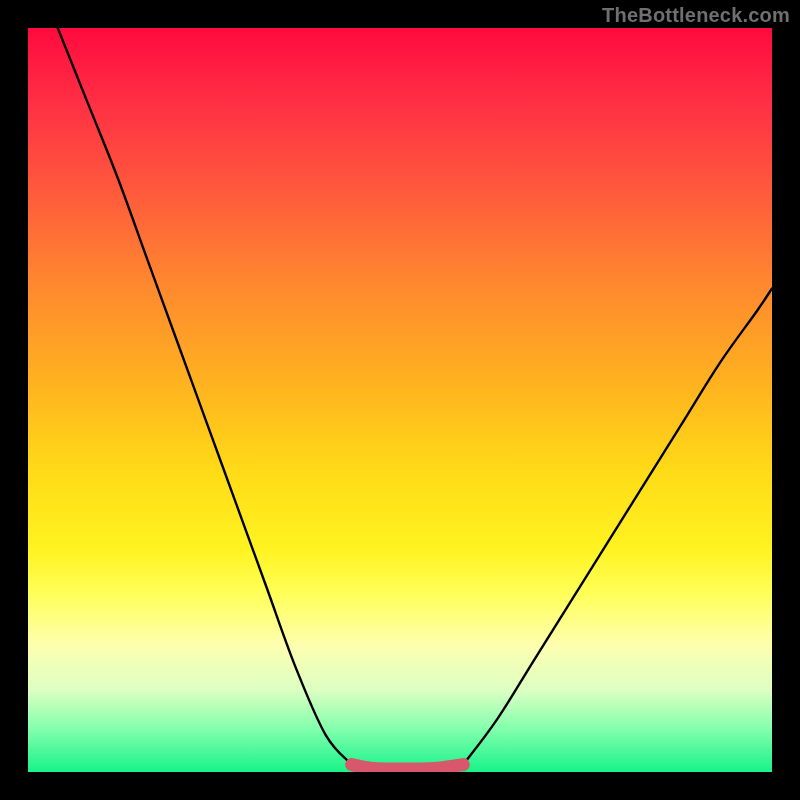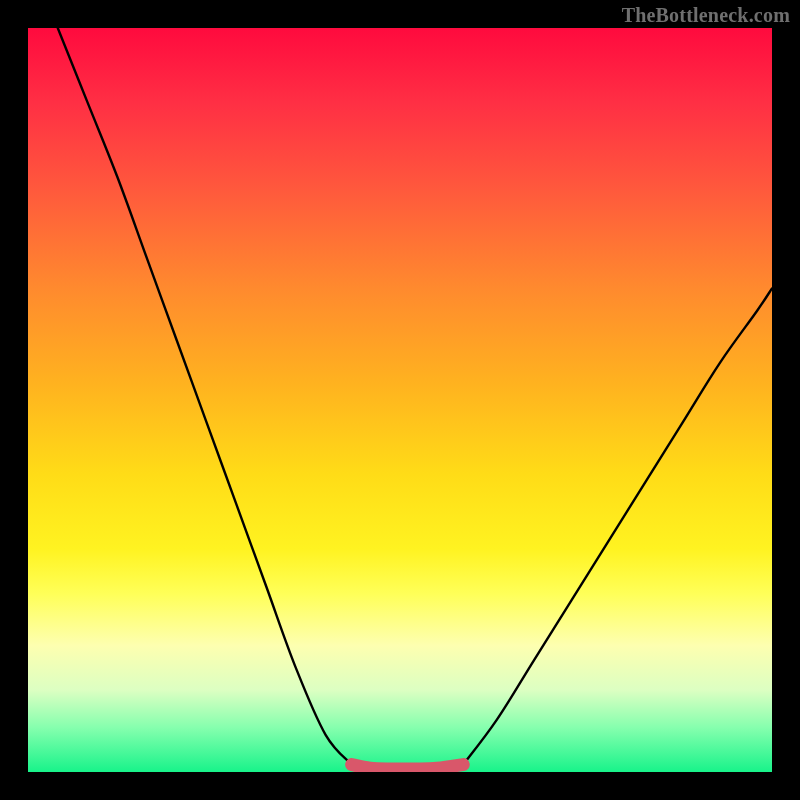--- a/index.html
+++ b/index.html
@@ -35,21 +35,21 @@
     position: absolute;
     left: 0;
     top: 0;
     width: 744px;
     height: 744px;
   }
   .watermark {
     position: absolute;
     top: 4px;
     right: 10px;
-    font-family: Liberation Serif, serif;
+    font-family: Liberation Sans, sans-serif;
     font-size: 20px;
     font-weight: 600;
     color: #6f6f6f;
     letter-spacing: 0.2px;
   }
 </style>
 </head>
 <body>
 
 <div class="frame">

